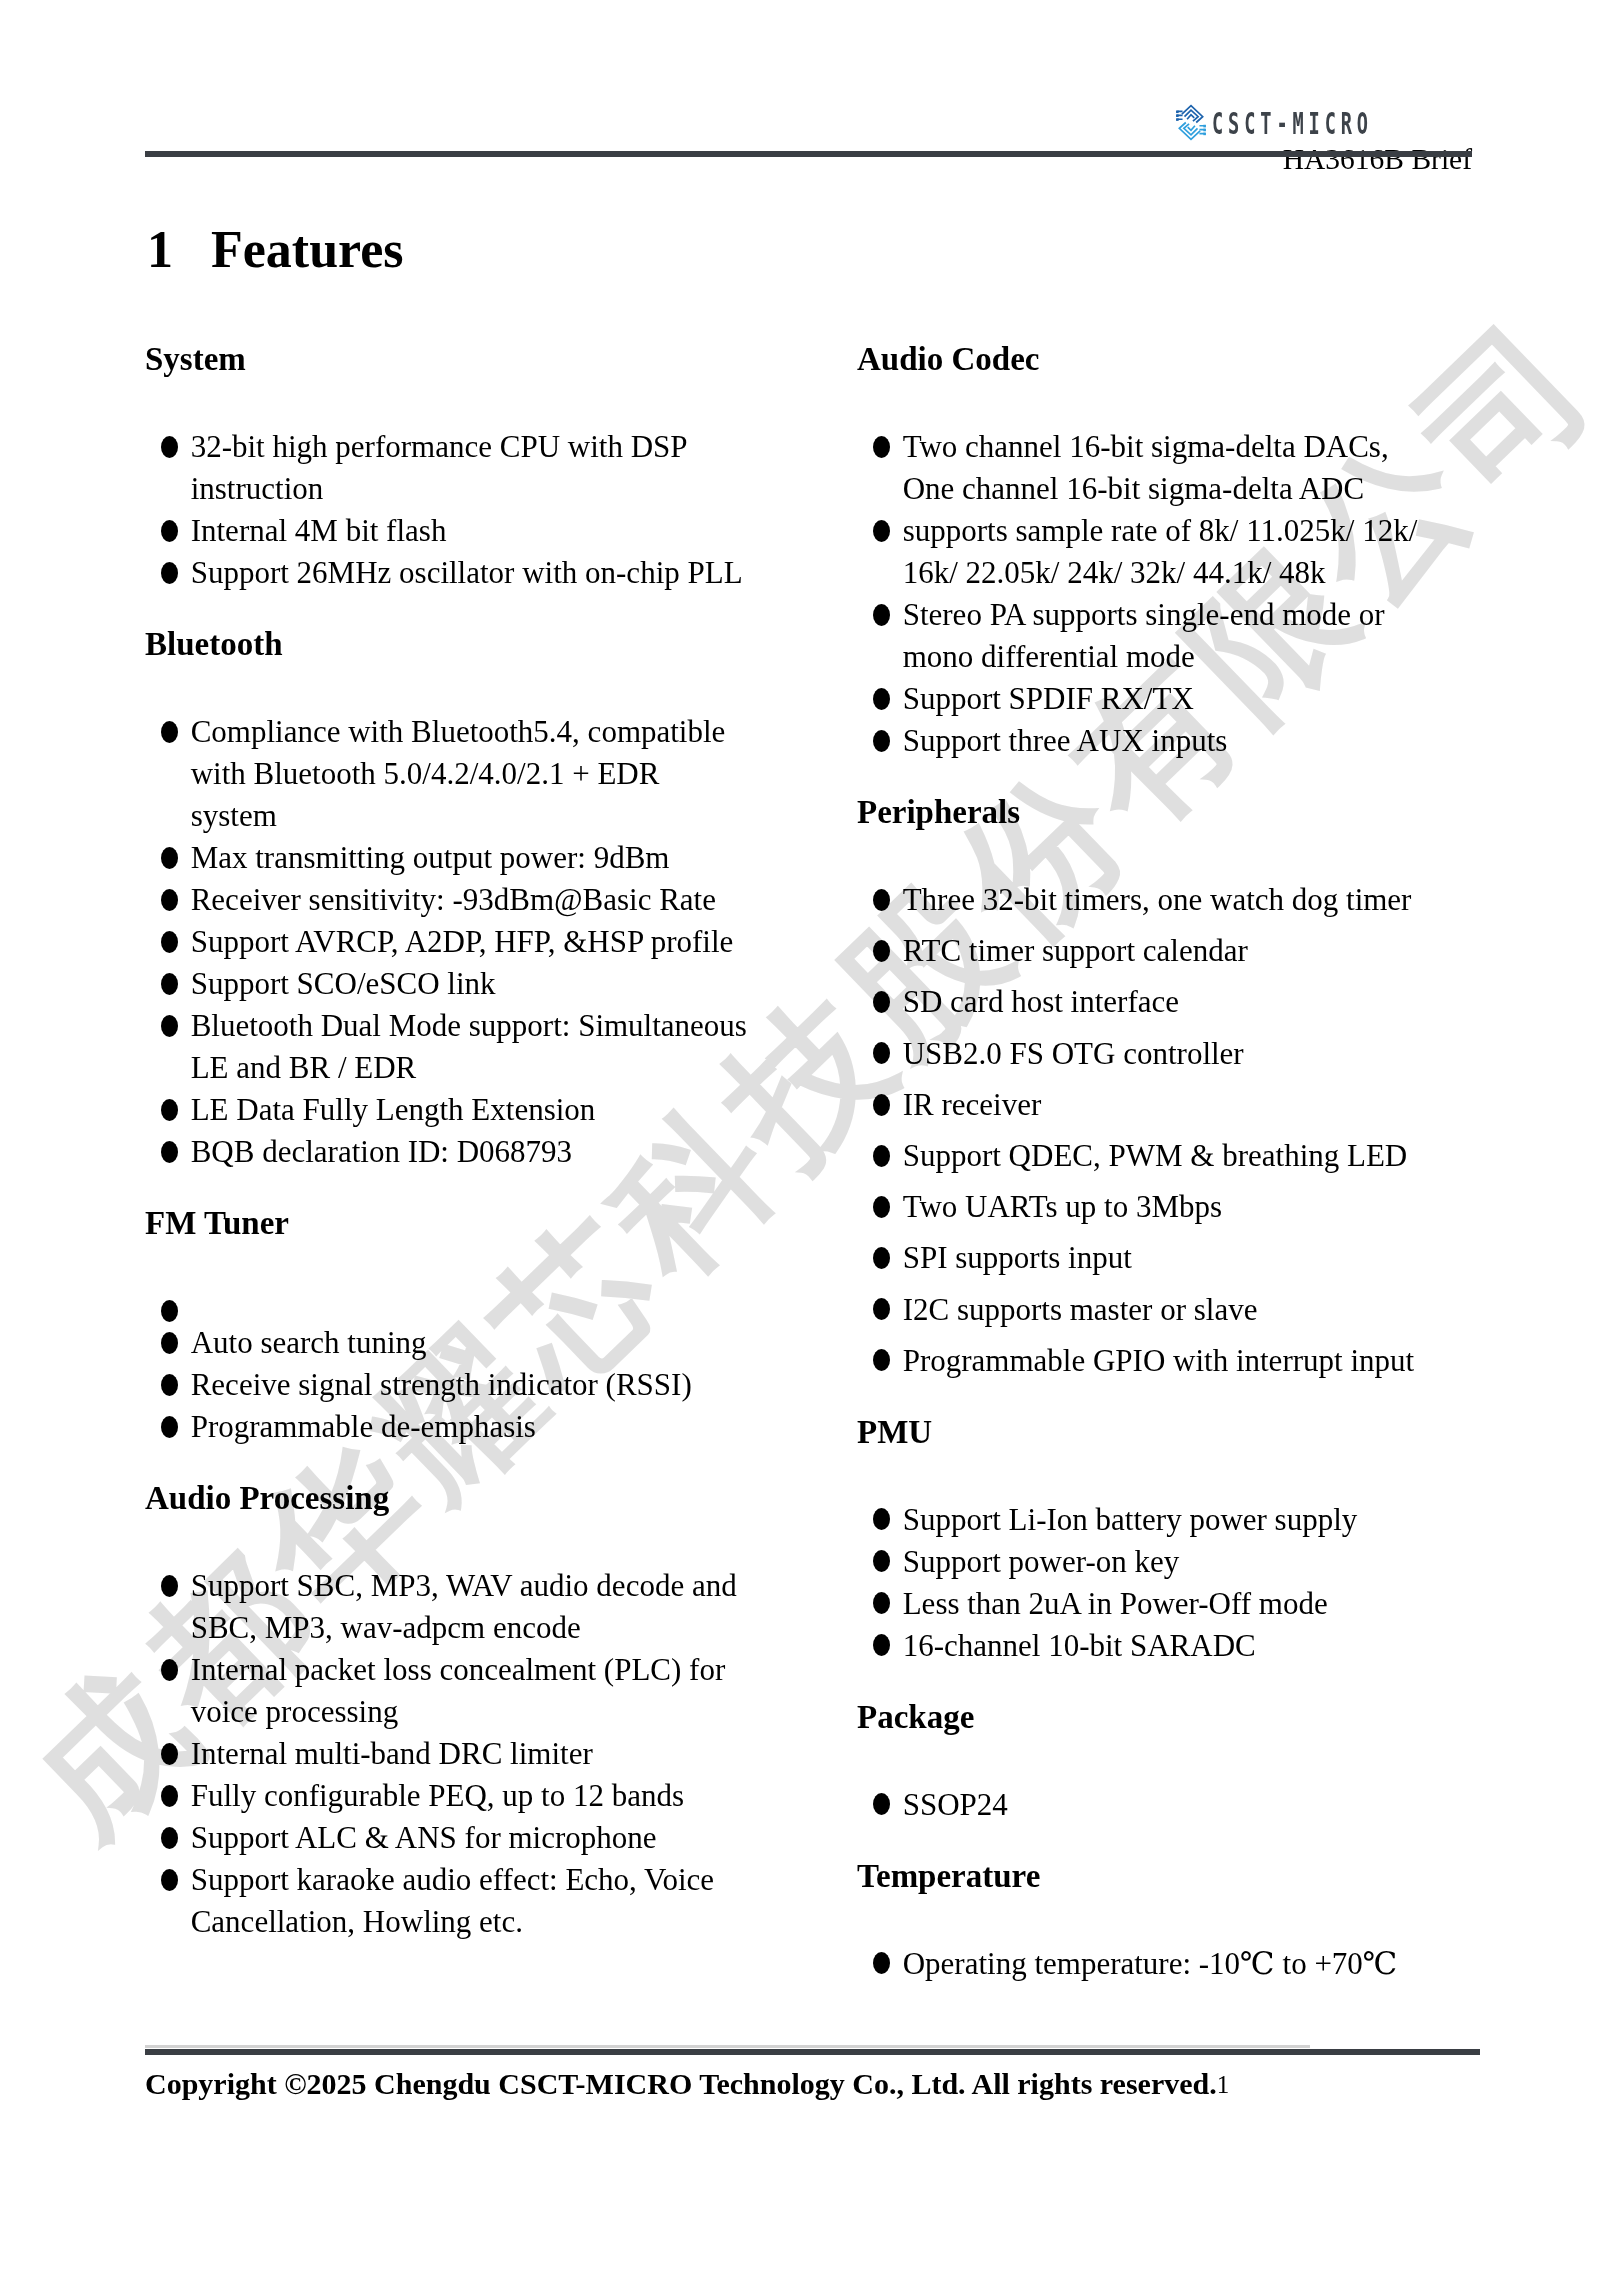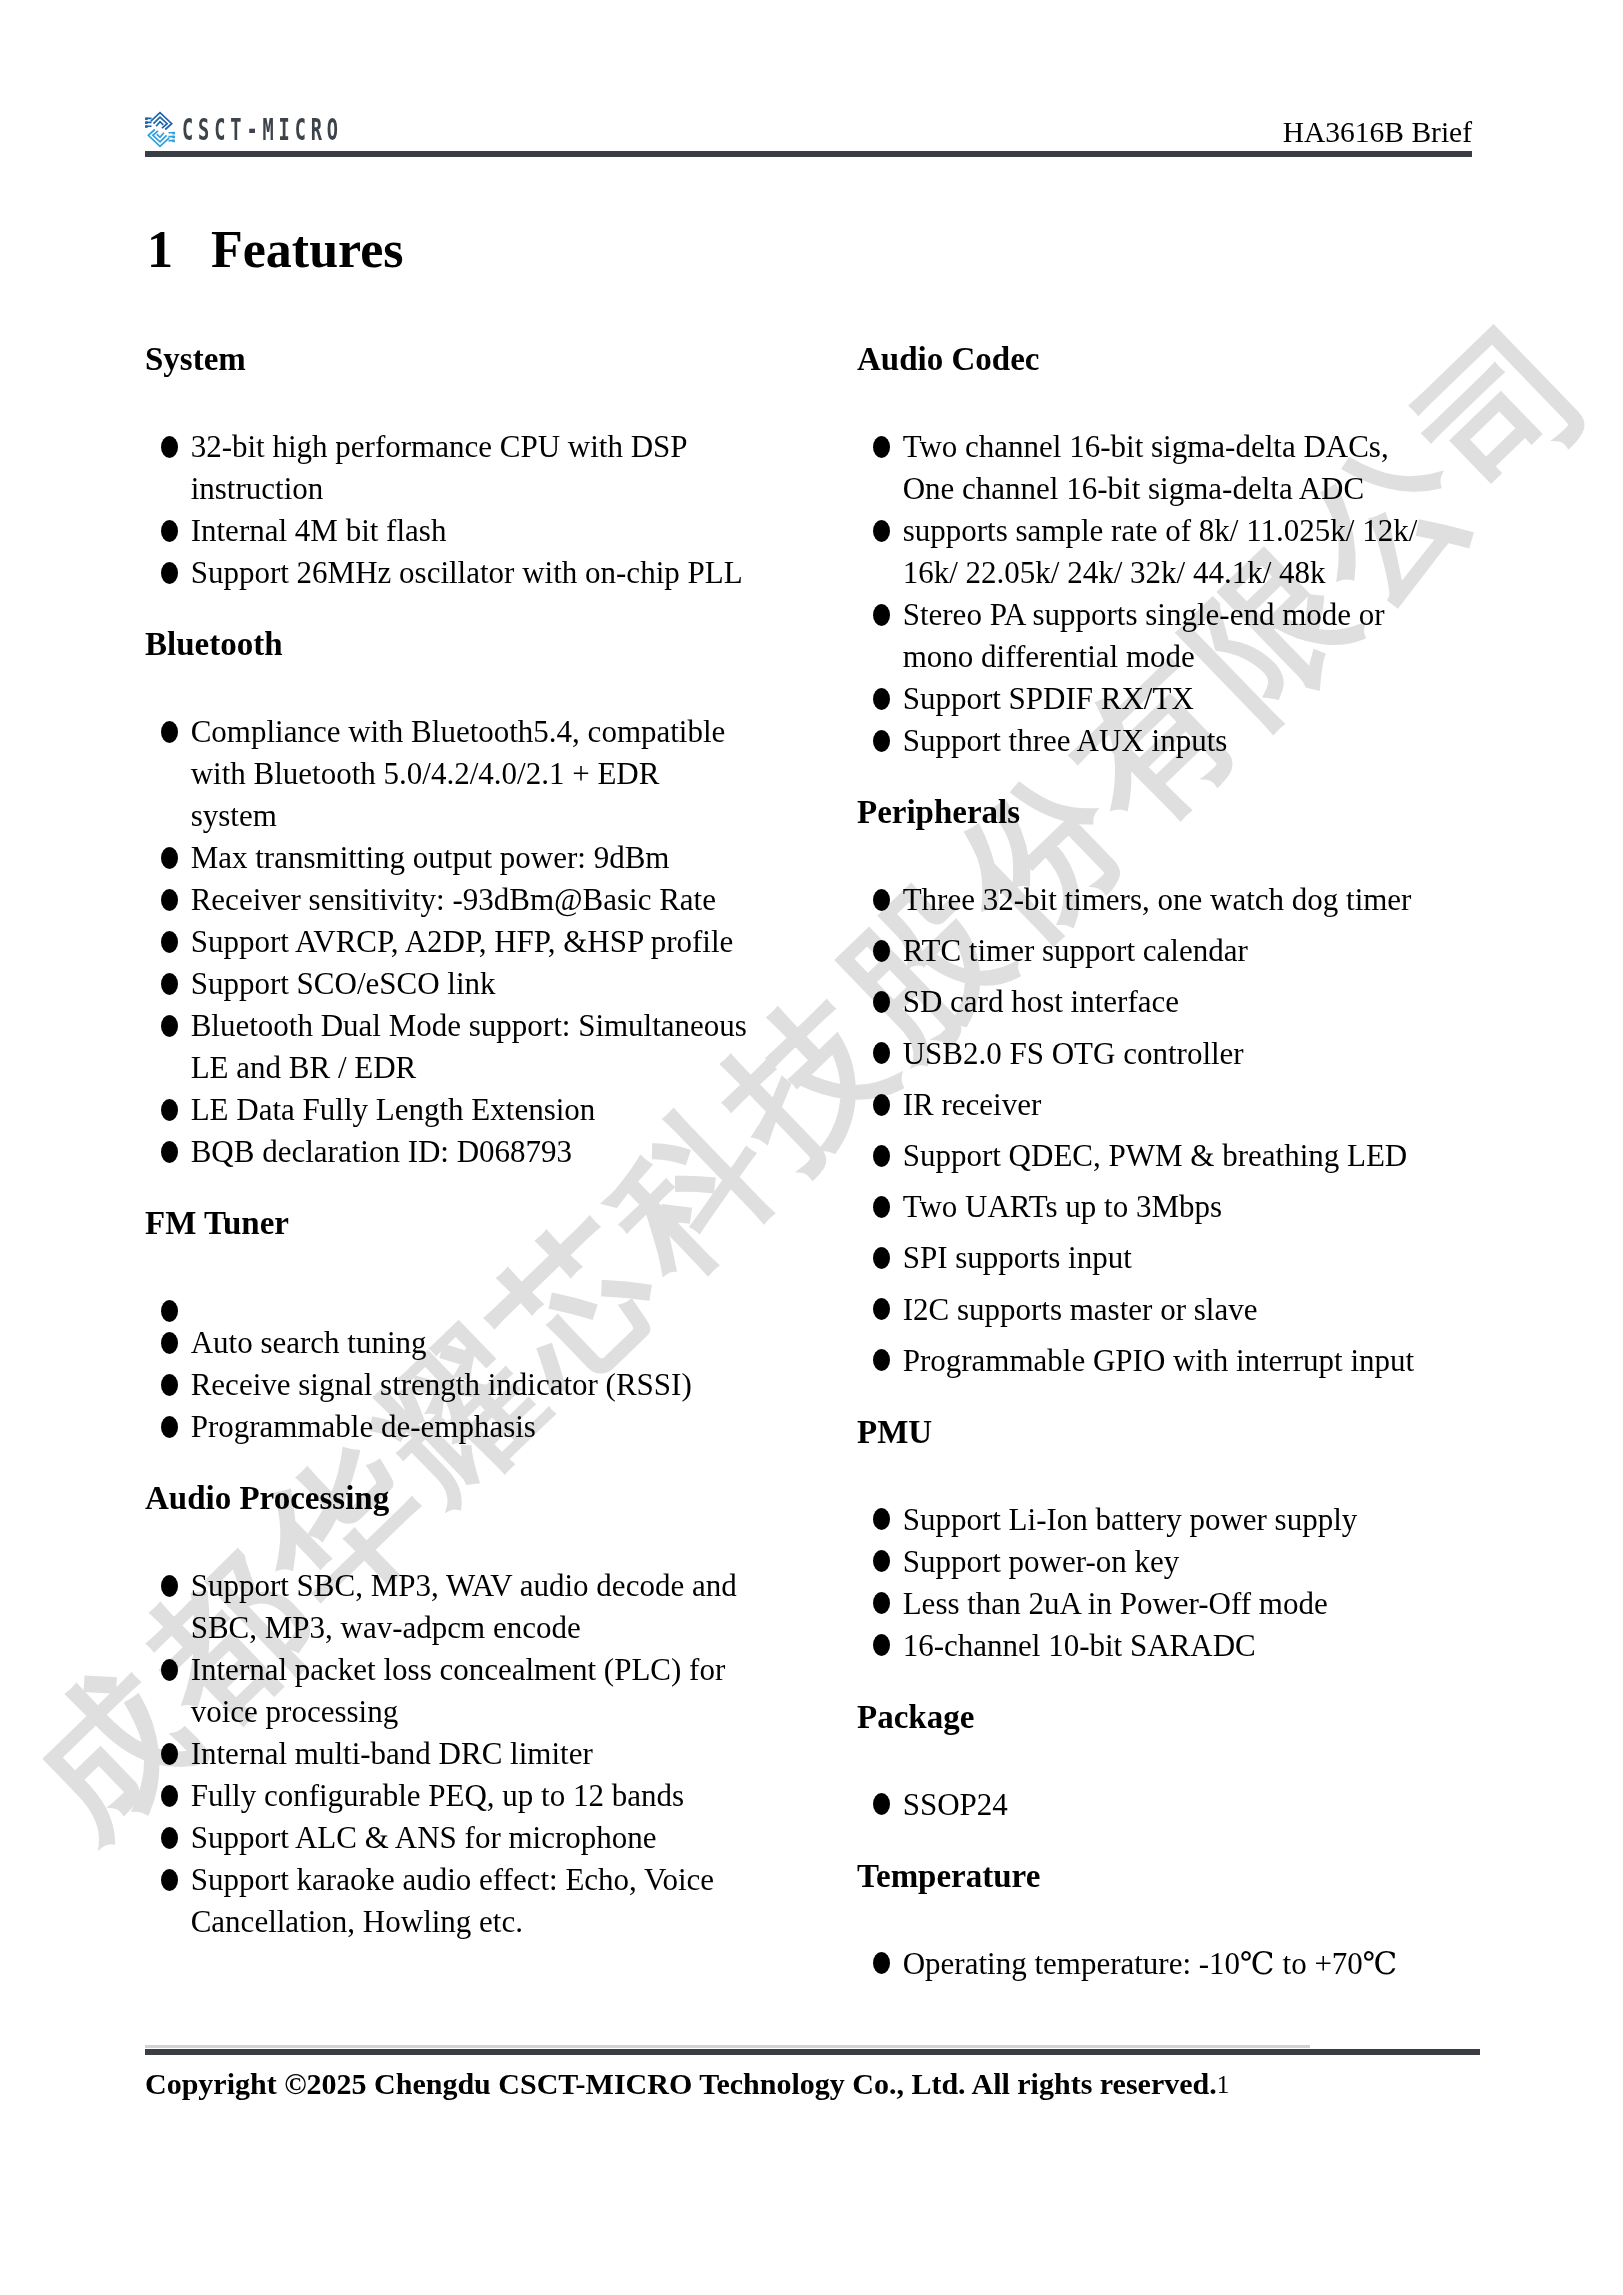--- a/index.html
+++ b/index.html
@@ -22,20 +22,21 @@
     white-space:nowrap;
     color:rgba(185,185,185,0.45);
     z-index:0;
     user-select:none;
   }
   
   .header{
     position:absolute;left:145px;top:103px;width:1327px;height:47px;
     display:flex;justify-content:space-between;align-items:flex-end;
     z-index:2;
+    flex-direction:column;
   }
   .brand{display:flex;align-items:center;gap:6.5px;}
   .logo-icon{display:inline-block;width:30px;height:39px;margin-bottom:1.3px;}
   .brand-text{
     font-family:"DejaVu Sans Mono","Liberation Mono",monospace;
     font-size:30px;font-weight:bold;color:#3d434a;
     letter-spacing:7.9px;
     transform:scaleX(0.62);transform-origin:left center;
     white-space:nowrap;
   }

